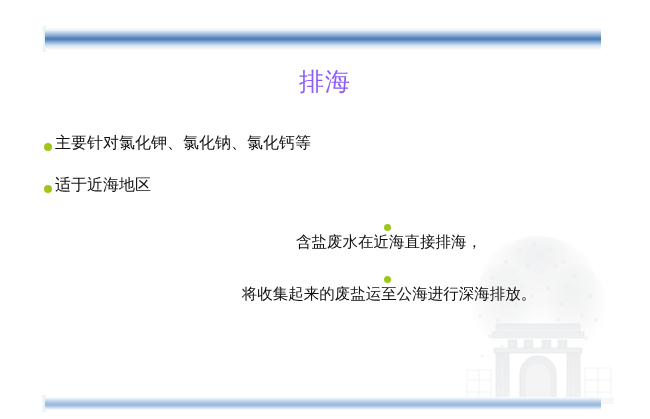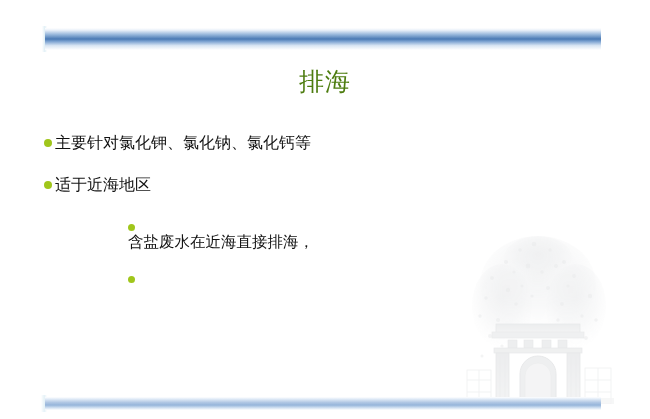--- a/index.html
+++ b/index.html
@@ -84,36 +84,36 @@
 
   
   .title {
     position: absolute;
     left: 0;
     top: 66px;
     width: 650px;
     text-align: center;
     font-size: 25px;
     line-height: 32px;
-    color: #4d7c0f;
+    color: #8b5cf6;
     letter-spacing: 1px;
     font-family: "DejaVu Serif", "Liberation Serif", serif;
     font-weight: 400;
   }
 
   
   .body {
     position: absolute;
     left: 0;
     top: 132px;
     width: 650px;
   }
   .bullet-row {
     display: flex;
-    align-items: flex-start;
+    align-items: center;
     color: #0d0d0d;
   }
   .bullet-row.level-1 {
     padding-left: 44px;
     margin-bottom: 20px;
   }
   .bullet-row.level-2 {
     padding-left: 128px;
     margin-bottom: 15px;
     flex-direction: column;
@@ -255,20 +255,21 @@
       <span class="bullet-text">适于近海地区</span>
     </div>
 
     <div class="bullet-row level-2">
       <span class="bullet-dot"></span>
       <span class="bullet-text">含盐废水在近海直接排海，</span>
     </div>
 
     <div class="bullet-row level-2">
       <span class="bullet-dot"></span>
+      <span class="bullet-text">将收集起来的废盐运至公海进行深海排放。</span>
     </div>
 
   </div>
 
   <div class="bottom-bar-cap"></div>
   <div class="bottom-bar"></div>
 
 </div>
 
 </body></html>

